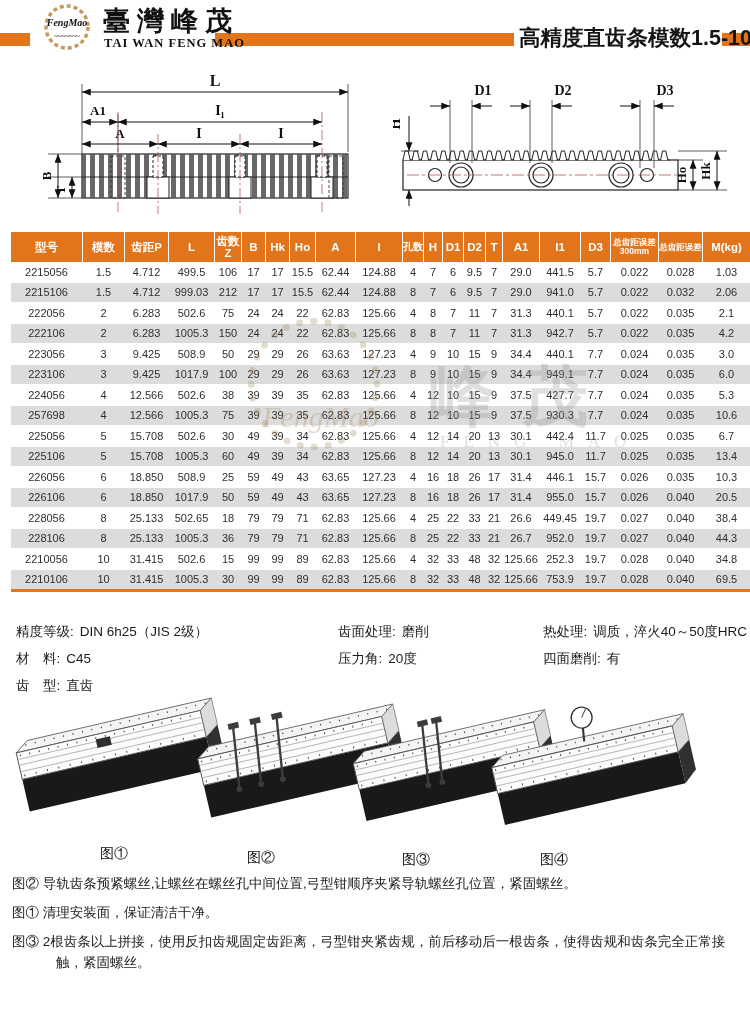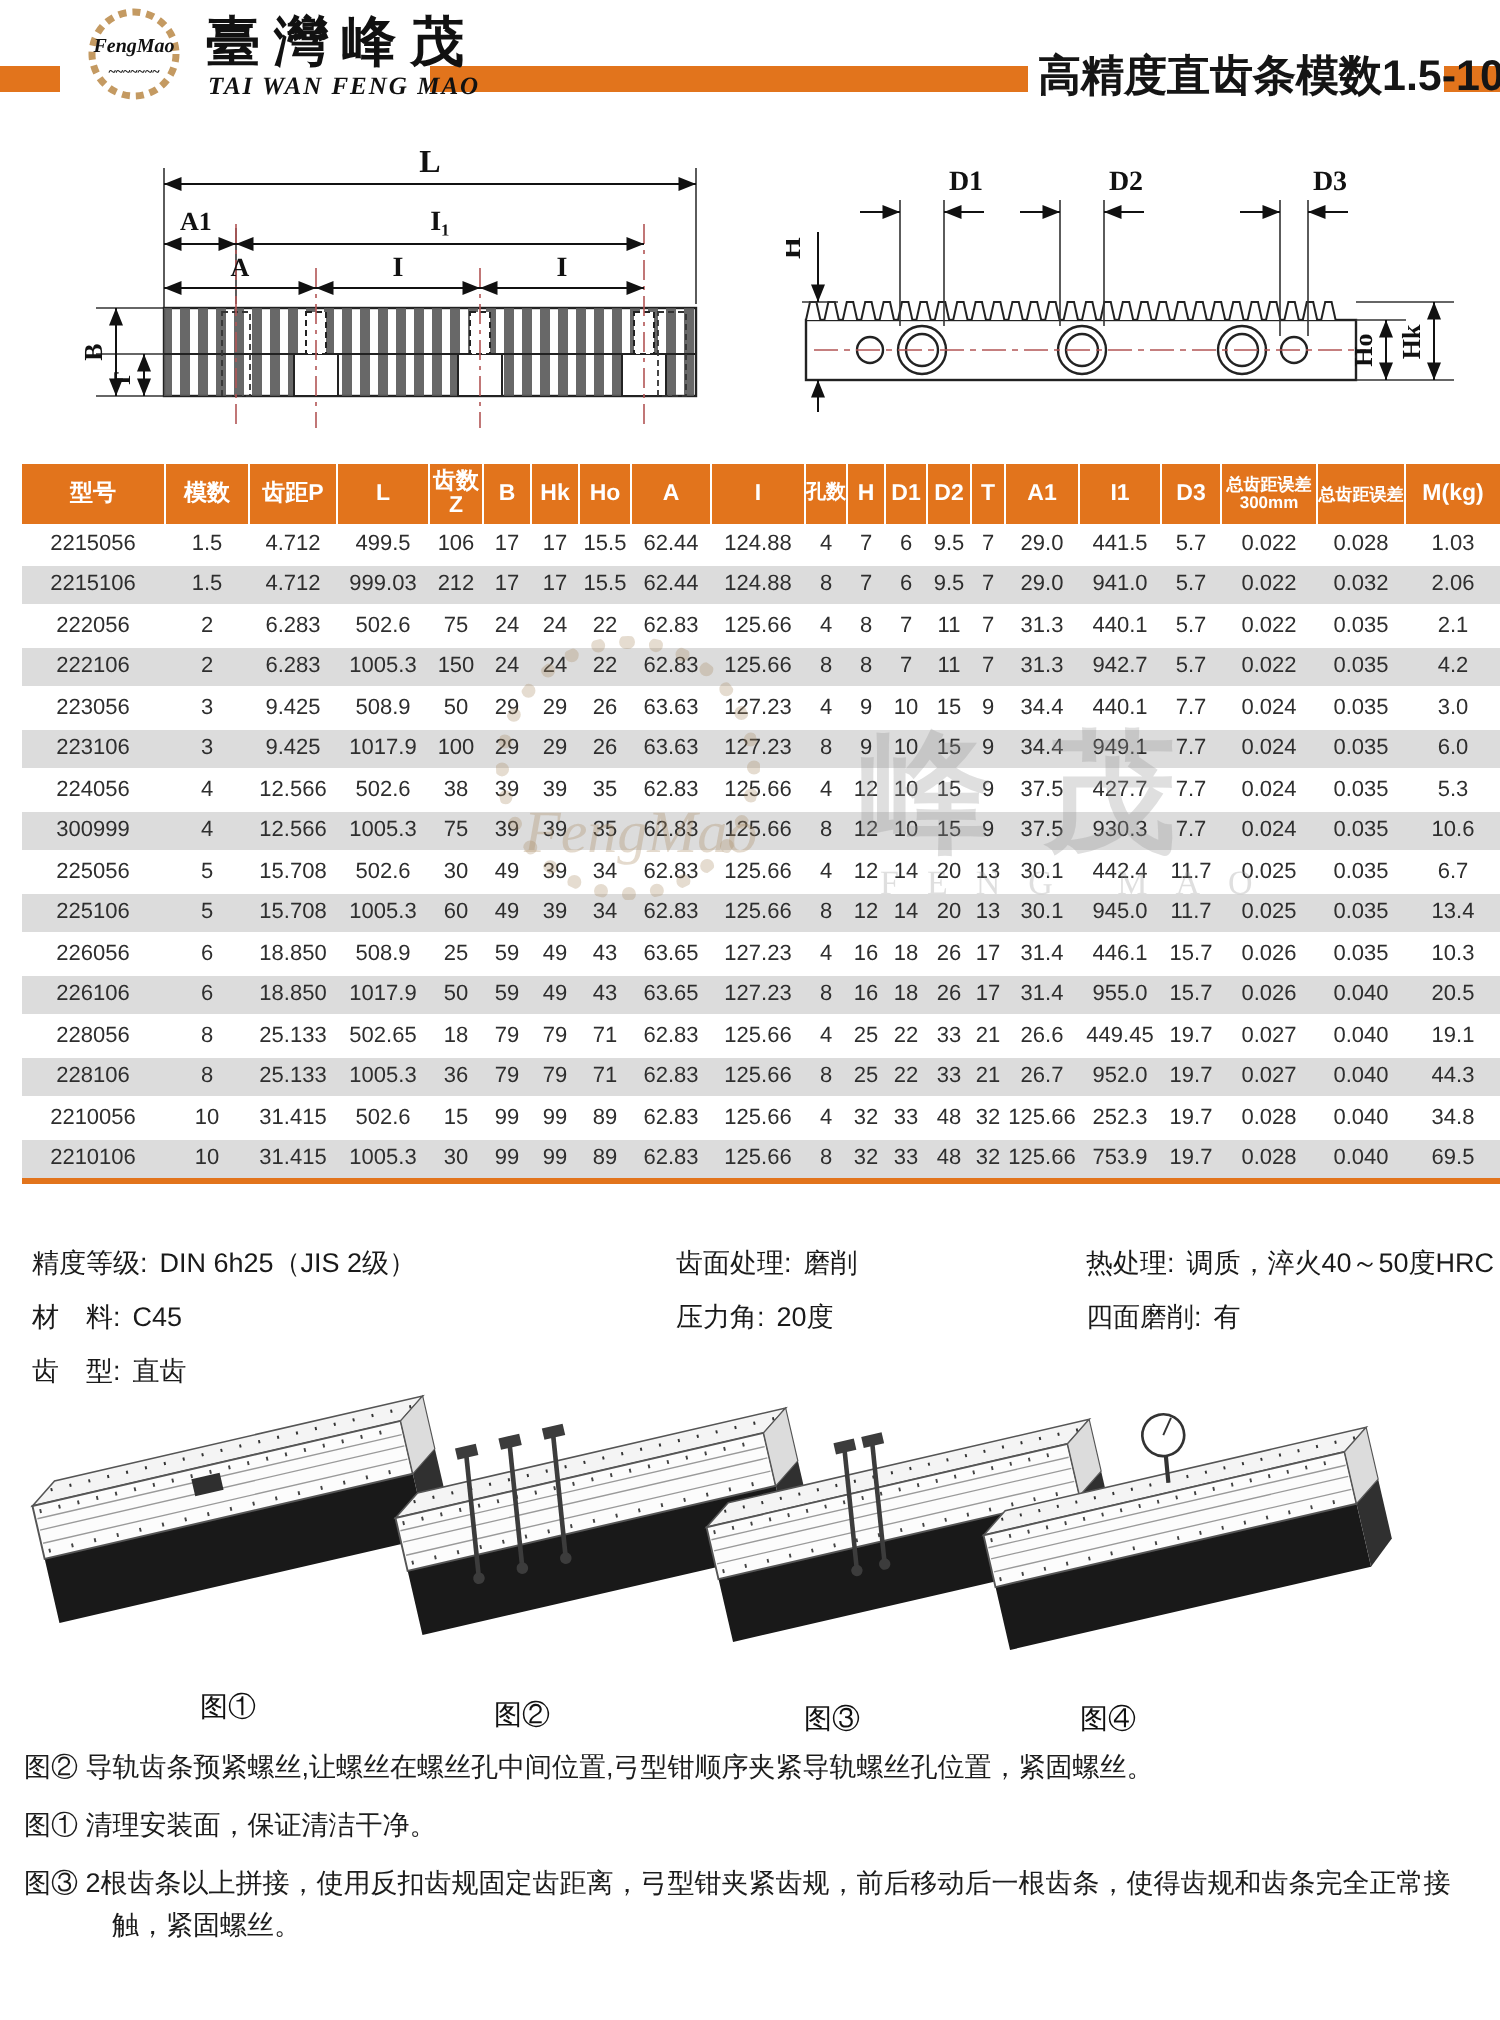--- a/index.html
+++ b/index.html
@@ -4,21 +4,21 @@
 <style>
   html,body{margin:0;padding:0;background:#fff;}
   #page{position:relative;width:750px;height:1010px;background:#fff;overflow:hidden;
         font-family:"Liberation Sans",sans-serif;color:#1c1c1c;}
   .abs{position:absolute;}
   
   .bar{position:absolute;height:13px;background:var(--accent);}
   .company-cn{position:absolute;left:103px;top:3px;font-family:"Liberation Serif",serif;
               font-weight:bold;font-size:27px;letter-spacing:7px;color:#111;white-space:nowrap;}
   .company-en{position:absolute;left:104px;top:36px;font-family:"Liberation Serif",serif;
-              font-weight:bold;font-size:12.5px;letter-spacing:1px;color:#111;white-space:nowrap;font-style:italic;}
+              font-weight:bold;font-size:12.5px;letter-spacing:1px;color:#111;white-space:nowrap;}
   .page-title{position:absolute;left:519px;top:23px;font-size:21.5px;font-weight:bold;
               color:#151515;white-space:nowrap;}
   
   #spec-table{position:absolute;left:10px;top:232px;width:738px;border-collapse:collapse;
               border-bottom:3px solid var(--accent);table-layout:fixed;}
   #spec-table th{background:var(--accent);color:#fff;font-weight:bold;font-size:11.5px;
                  height:30px;padding:0;border-left:1px solid #fff;border-right:1px solid #fff;
                  white-space:pre-line;line-height:1.05;vertical-align:middle;text-align:center;}
   #spec-table th.sm{font-size:8.5px;}
   #spec-table th.med{font-size:10px;}
@@ -394,21 +394,21 @@
           <td>15</td>
           <td>9</td>
           <td>37.5</td>
           <td>427.7</td>
           <td>7.7</td>
           <td>0.024</td>
           <td>0.035</td>
           <td>5.3</td>
         </tr>
         <tr class="alt">
-          <td>300999</td>
+          <td>257698</td>
           <td>4</td>
           <td>12.566</td>
           <td>1005.3</td>
           <td>75</td>
           <td>39</td>
           <td>39</td>
           <td>35</td>
           <td>62.83</td>
           <td>125.66</td>
           <td>8</td>
@@ -529,21 +529,21 @@
           <td>4</td>
           <td>25</td>
           <td>22</td>
           <td>33</td>
           <td>21</td>
           <td>26.6</td>
           <td>449.45</td>
           <td>19.7</td>
           <td>0.027</td>
           <td>0.040</td>
-          <td>19.1</td>
+          <td>38.4</td>
         </tr>
         <tr class="alt">
           <td>228106</td>
           <td>8</td>
           <td>25.133</td>
           <td>1005.3</td>
           <td>36</td>
           <td>79</td>
           <td>79</td>
           <td>71</td>

